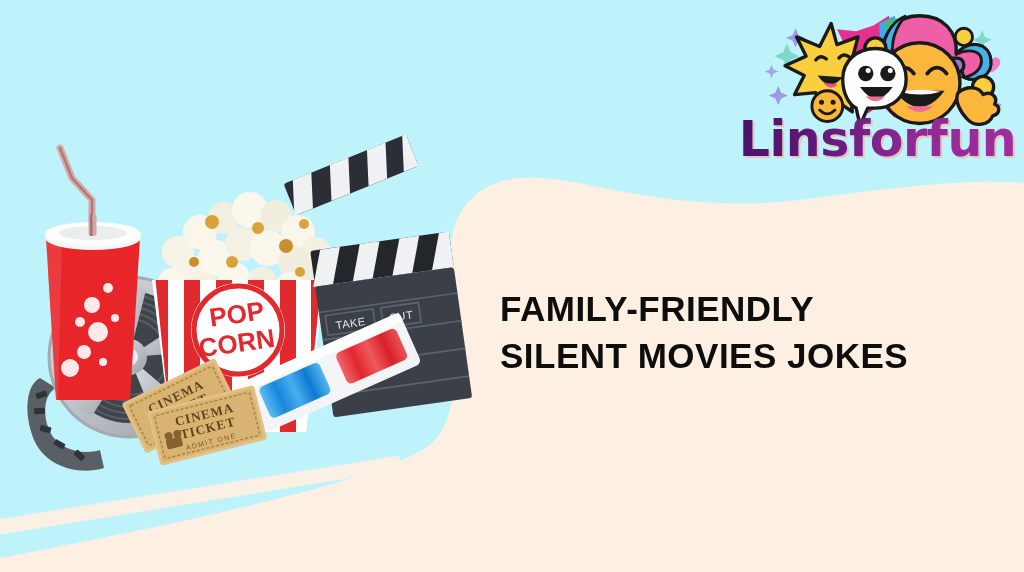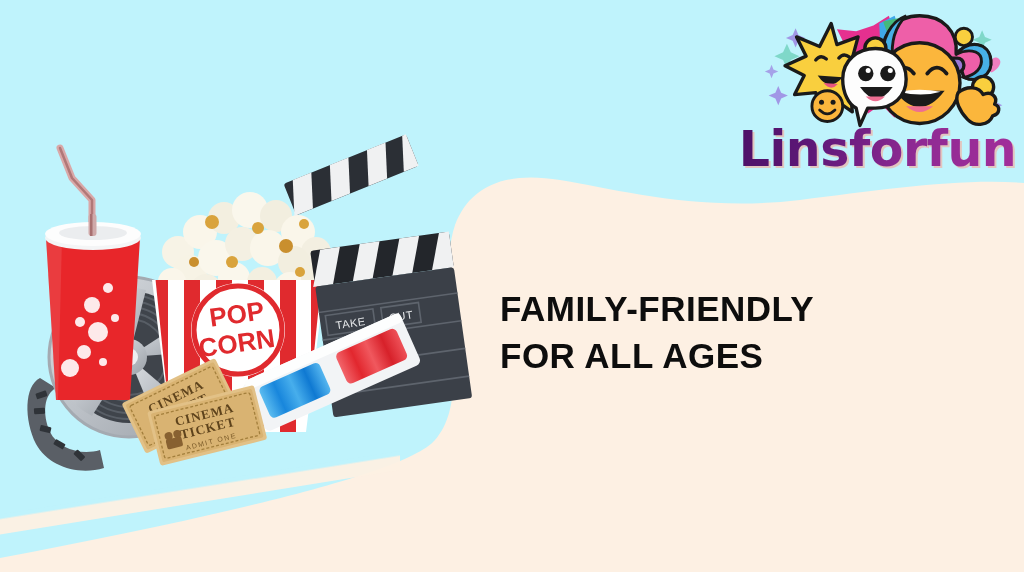--- a/index.html
+++ b/index.html
@@ -33,21 +33,21 @@
     font-size:35px;
     letter-spacing:0.5px;
     line-height:47px;
     color:#0D0D0D;
     white-space:nowrap;
   }
 
   
   #logo-wordmark {
     position:absolute;
-    left:735px; top:122px;
+    left:735px; top:112px;
     width:285px;
     text-align:center;
     z-index:45;
     font-family:"DejaVu Sans", sans-serif;
     font-weight:bold;
     font-size:49px;
     letter-spacing:-0.5px;
     line-height:56px;
     background:linear-gradient(100deg,#4B1066 0%,#5E1878 28%,#8E2A93 62%,#A32F9B 100%);
     -webkit-background-clip:text;
@@ -356,16 +356,16 @@
       <circle cx="64" cy="96" r="2.6" fill="#1A1A1A"></circle>
       <circle cx="76" cy="96" r="2.6" fill="#1A1A1A"></circle>
       <path d="M62,104 q8,8 16,0" stroke="#1A1A1A" stroke-width="2.8" fill="none" stroke-linecap="round"></path>
     </g>
   </svg>
 
   <div id="logo-wordmark">Linsforfun</div>
 
   <div id="title-block">
     <span class="tline">FAMILY-FRIENDLY</span>
-    <span class="tline">FOR ALL AGES</span>
+    <span class="tline">SILENT MOVIES JOKES</span>
   </div>
 
 </div>
 
 </body></html>

